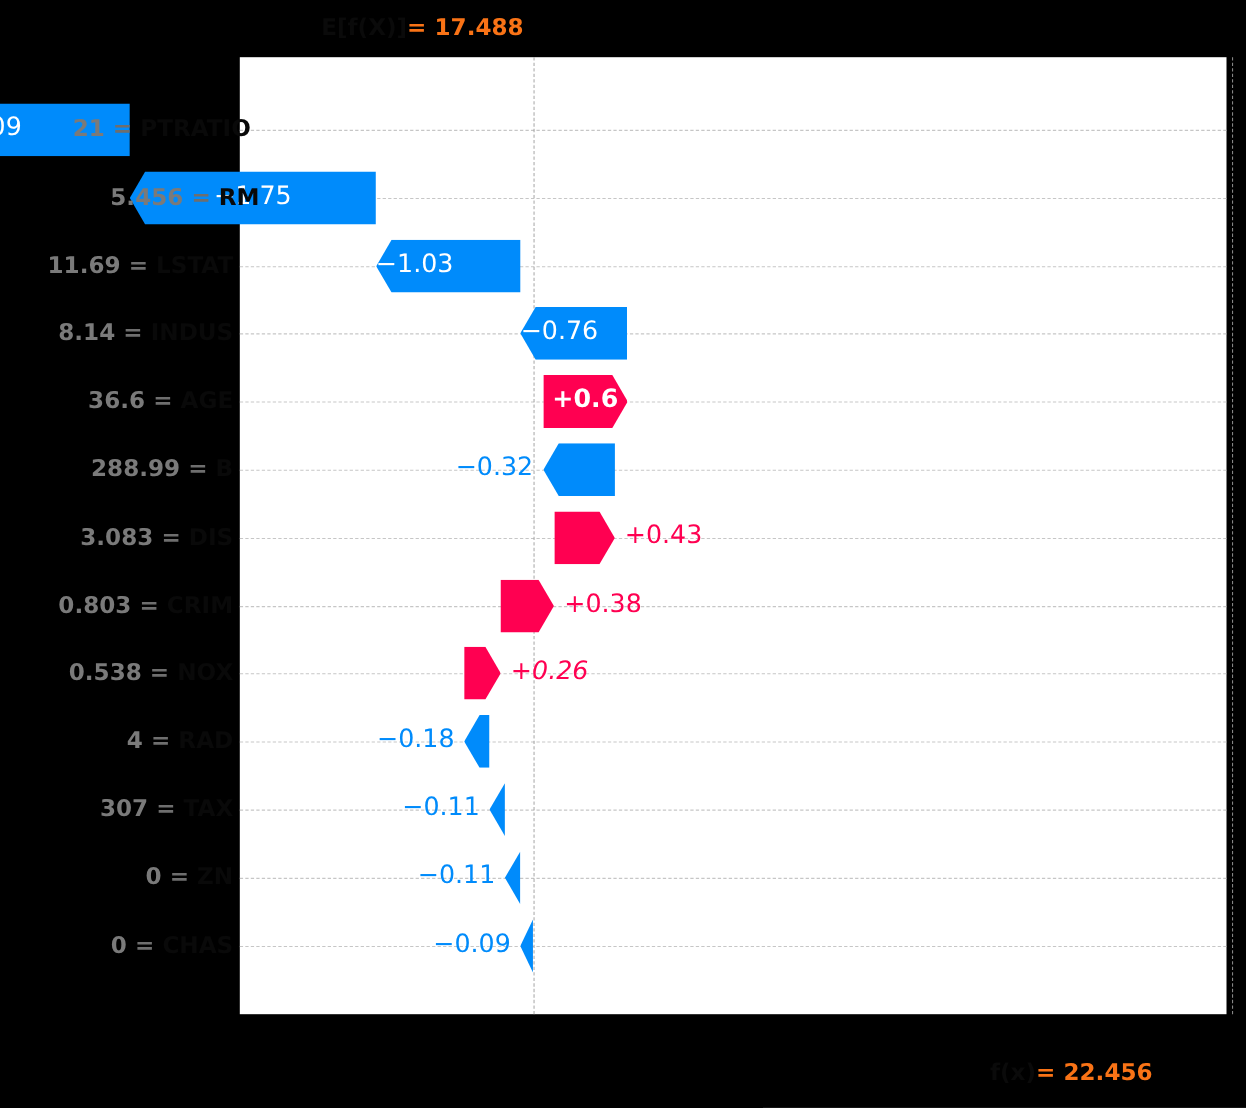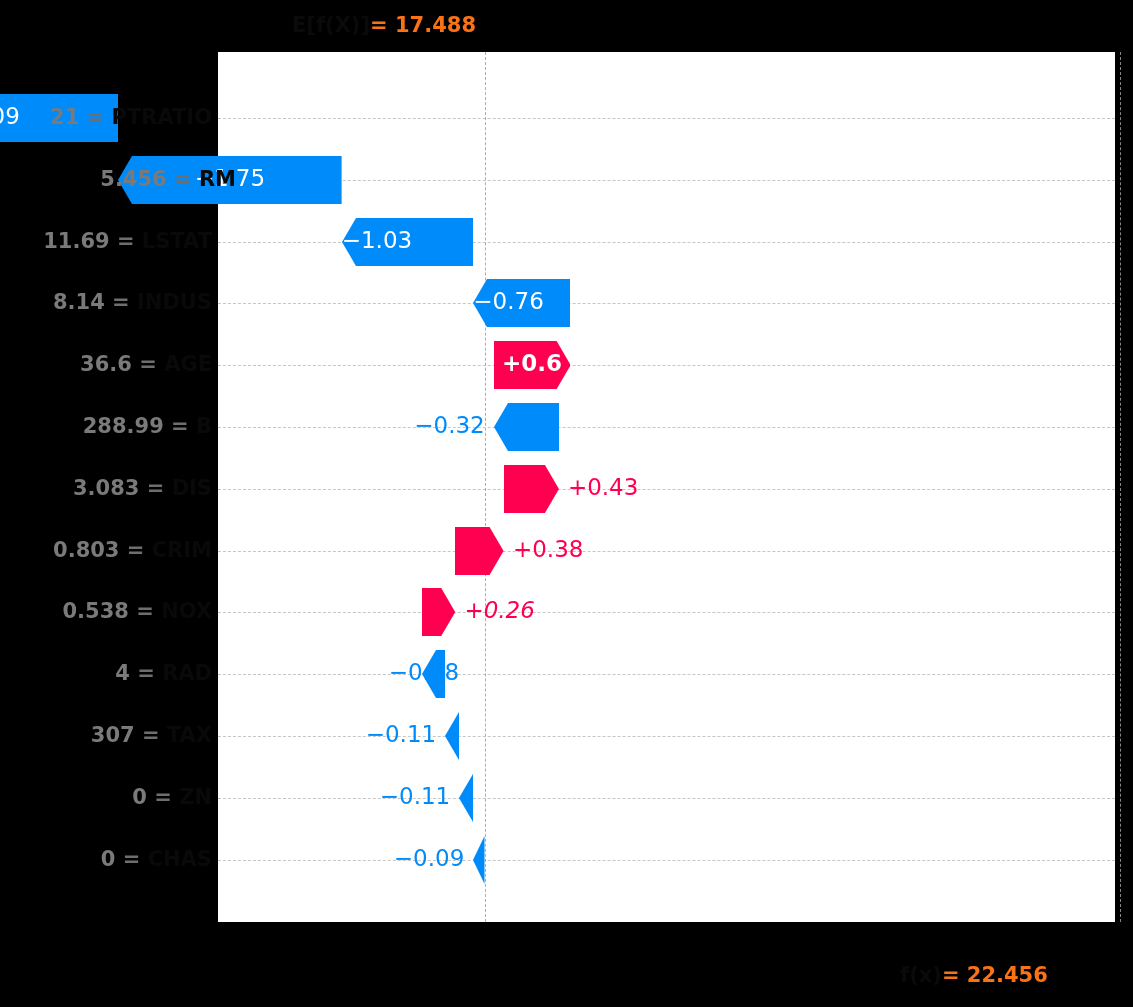--- a/index.html
+++ b/index.html
@@ -105,21 +105,21 @@
           <svg width="33.2222222222224" height="48" viewBox="0 0 33.2222222222224 48">
             <path d="M0,0 L19.2222222222224,0 L33.2222222222224,24 L19.2222222222224,48 L0,48 Z" fill="#ff0051"></path>
           </svg>
         </div>
         <div class="barlabel lbl-pos" style="top: 547.4px; left: 246.411px; font-style: italic;">+0.26</div>
         <div class="bar" style="left: 204.189px; top: 598.2px; width: 23px; height: 48px;">
           <svg width="22.999999999999943" height="48" viewBox="0 0 22.999999999999943 48">
             <path d="M22.999999999999943,0 L14,0 L0,24 L14,48 L22.999999999999943,48 Z" fill="#008bfb"></path>
           </svg>
         </div>
-        <div class="barlabel lbl-neg" style="top: 609.2px; left: 0px; width: 195.189px; text-align: right; padding-left: 46px;">−0.18</div>
+        <div class="barlabel lbl-neg" style="top: 609.2px; left: 0px; width: 195.189px; text-align: right;">−0.18</div>
         <div class="bar" style="left: 227.189px; top: 660px; width: 14.0556px; height: 48px;">
           <svg width="14.055555555555458" height="48" viewBox="0 0 14.055555555555458 48">
             <path d="M14.055555555555458,0 L14,0 L0,24 L14,48 L14.055555555555458,48 Z" fill="#008bfb"></path>
           </svg>
         </div>
         <div class="barlabel lbl-neg" style="top: 671px; left: 0px; width: 218.189px; text-align: right;">−0.11</div>
         <div class="bar" style="left: 241.244px; top: 721.8px; width: 14.0556px; height: 48px;">
           <svg width="14.055555555555543" height="48" viewBox="0 0 14.055555555555543 48">
             <path d="M14.055555555555543,0 L14,0 L0,24 L14,48 L14.055555555555543,48 Z" fill="#008bfb"></path>
           </svg>
@@ -128,21 +128,21 @@
         <div class="bar" style="left: 255.3px; top: 783.6px; width: 11.5px; height: 48px;">
           <svg width="11.499999999999943" height="48" viewBox="0 0 11.499999999999943 48">
             <path d="M11.499999999999943,0 L11.499999999999943,0 L0,24 L11.499999999999943,48 L11.499999999999943,48 Z" fill="#008bfb"></path>
           </svg>
         </div>
         <div class="barlabel lbl-neg" style="top: 794.6px; left: 0px; width: 246.3px; text-align: right;">−0.09</div>
       </div>
   </div>
 
   <div id="yticks">
-      <div class="ytick-wrap" style="top: 107px;"><span class="yval">21</span><span class="yeq"> = </span><span class="yname">PTRATIO</span></div>
+      <div class="ytick-wrap" style="top: 107px; margin-left: 16px;"><span class="yval">21</span><span class="yeq"> = </span><span class="yname">PTRATIO</span></div>
       <div class="ytick-wrap" style="top: 168.8px; margin-left: 24px;"><span class="yval">5.456</span><span class="yeq"> = </span><span class="yname">RM</span></div>
       <div class="ytick-wrap" style="top: 230.6px;"><span class="yval">11.69</span><span class="yeq"> = </span><span class="yname">LSTAT</span></div>
       <div class="ytick-wrap" style="top: 292.4px;"><span class="yval">8.14</span><span class="yeq"> = </span><span class="yname">INDUS</span></div>
       <div class="ytick-wrap" style="top: 354.2px;"><span class="yval">36.6</span><span class="yeq"> = </span><span class="yname">AGE</span></div>
       <div class="ytick-wrap" style="top: 416px;"><span class="yval">288.99</span><span class="yeq"> = </span><span class="yname">B</span></div>
       <div class="ytick-wrap" style="top: 477.8px;"><span class="yval">3.083</span><span class="yeq"> = </span><span class="yname">DIS</span></div>
       <div class="ytick-wrap" style="top: 539.6px;"><span class="yval">0.803</span><span class="yeq"> = </span><span class="yname">CRIM</span></div>
       <div class="ytick-wrap" style="top: 601.4px;"><span class="yval">0.538</span><span class="yeq"> = </span><span class="yname">NOX</span></div>
       <div class="ytick-wrap" style="top: 663.2px;"><span class="yval">4</span><span class="yeq"> = </span><span class="yname">RAD</span></div>
       <div class="ytick-wrap" style="top: 725px;"><span class="yval">307</span><span class="yeq"> = </span><span class="yname">TAX</span></div>

